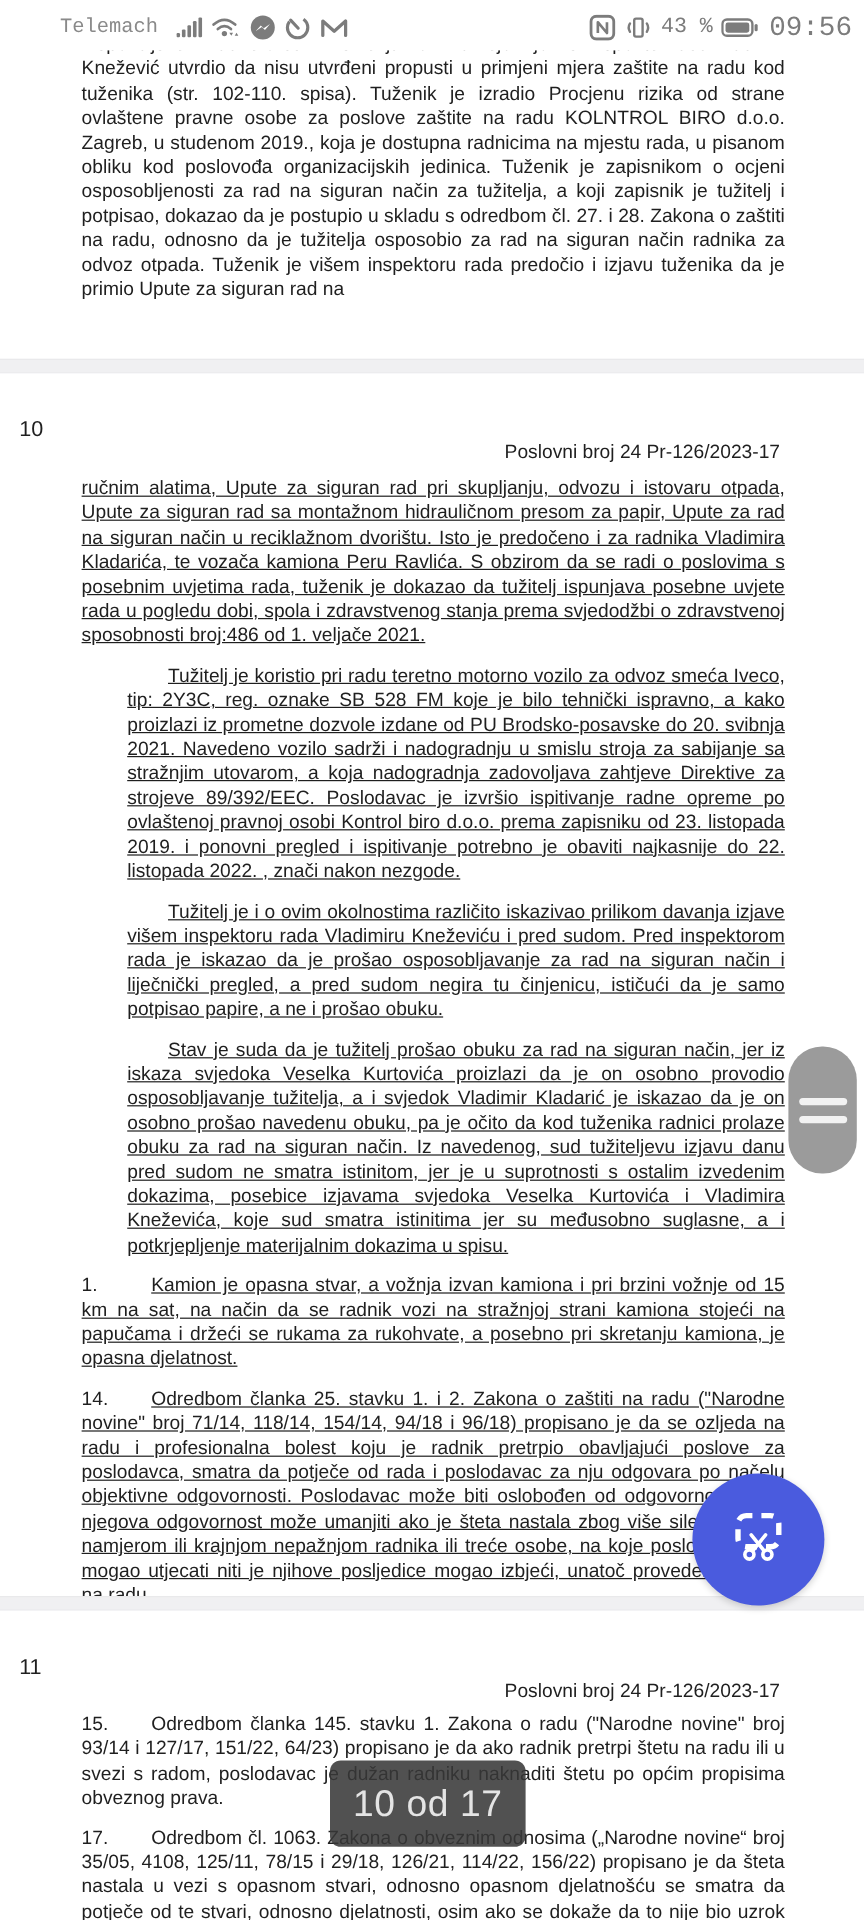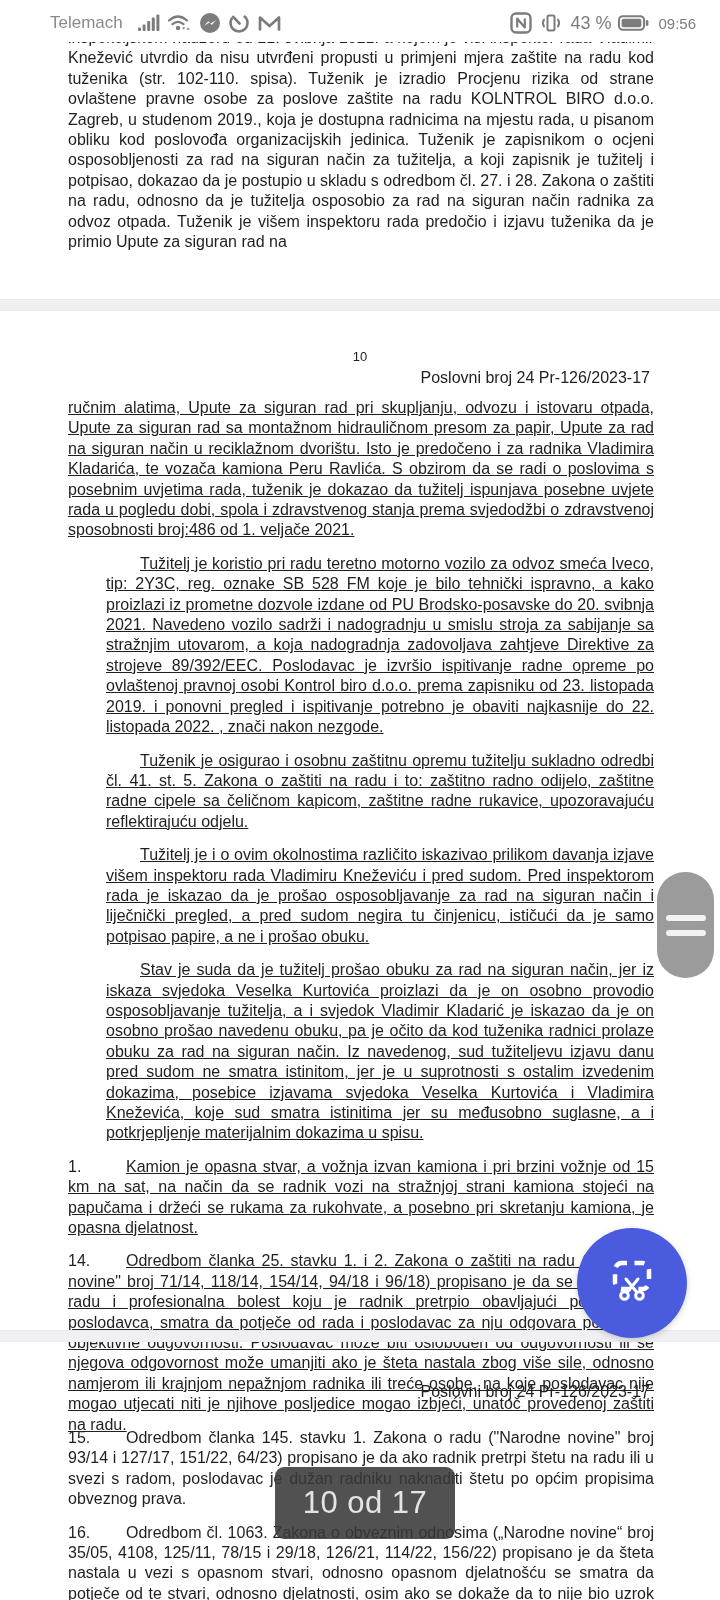--- a/index.html
+++ b/index.html
@@ -3,53 +3,53 @@
 <meta charset="utf-8">
 <style>
   html,body{margin:0;padding:0;}
   body{width:720px;height:1600px;overflow:hidden;background:#ffffff;
        font-family:"Liberation Sans", sans-serif;position:relative;}
   .screen{position:absolute;inset:0;width:720px;height:1600px;background:#fff;overflow:hidden;}
 
   
   .statusbar{position:absolute;top:0;left:0;right:0;height:42px;background:#ffffff;
              z-index:60;display:flex;align-items:center;justify-content:space-between;
-             padding:4px 24px 0 50px;box-sizing:border-box;}
+             padding:4px 10px 0 50px;box-sizing:border-box;font-family:Liberation Mono, monospace;}
   .sb-left,.sb-right{display:flex;align-items:center;gap:7px;}
   .carrier{font-size:17px;color:#8a8a8a;margin-right:8px;}
   .sb-txt{font-size:18px;color:#7c7c7c;}
-  .sb-time{font-size:15px;color:#7c7c7c;margin-left:2px;text-align:right;}
+  .sb-time{font-size:23px;color:#7c7c7c;margin-left:2px;text-align:right;}
   .sb-icon{display:flex;align-items:center;}
 
   
   .doc-text{position:absolute;left:68px;width:586px;color:#1f1f1f;
             font-size:16px;line-height:20.4px;text-align:justify;z-index:1;}
   .para{margin:0 0 13px 0;}
   .para.indent{text-indent:34px;margin-left:38px;}
   .pnum{display:inline-block;width:58px;text-indent:0;}
   .page9{top:28px;}
   .page-sep{position:absolute;left:0;right:0;height:10px;background:#f0f0f2;
             border-top:1px solid #e9e9eb;border-bottom:1px solid #ececee;z-index:2;}
   .sep1{top:299px;}
   .sep2{top:1330px;}
   .page-head{position:absolute;left:0;right:0;z-index:1;color:#1f1f1f;}
-  .pageno{text-align:center;font-size:13px;line-height:18px;}
+  .pageno{text-align:left;font-size:18px;line-height:18px;padding-left:16px;}
   .caseno{text-align:right;padding-right:70px;font-size:16px;line-height:20px;margin-top:2px;}
   .head10{top:348px;}
   .head11{top:1380px;}
   .page10{top:398px;text-decoration:underline;}
   .page11{top:1428px;}
 
   
   .fab{position:absolute;left:577px;top:1228px;width:110px;height:110px;border-radius:50%;
        background:#4a5bde;border:none;display:flex;align-items:center;justify-content:center;
        z-index:41;box-shadow:0 2px 6px rgba(0,0,0,0.18);cursor:pointer;padding:0;}
 
   
-  .toast{position:absolute;left:275px;top:1467px;width:180px;height:72px;border-radius:9px;
+  .toast{position:absolute;left:275px;top:1467px;width:163px;height:72px;border-radius:9px;
          background:rgba(55,55,55,0.87);z-index:40;display:flex;align-items:center;
          justify-content:center;}
   .toast span{color:#e4e4e4;font-size:31px;font-weight:300;letter-spacing:0.5px;}
 
   
   .scroll-thumb{position:absolute;left:657px;top:872px;width:57px;height:106px;
                 border-radius:28px;background:#9b9b9b;z-index:35;display:flex;
                 flex-direction:column;align-items:center;justify-content:center;gap:9px;}
   .scroll-thumb i{display:block;width:40px;height:6px;border-radius:3px;background:#f2f2f2;}
 </style>
@@ -134,36 +134,36 @@
   <div class="page-sep sep1"></div>
 
   <div class="page-head head10">
     <div class="pageno">10</div>
     <div class="caseno">Poslovni broj 24 Pr-126/2023-17</div>
   </div>
 
   <div class="doc-text page10">
     <p class="para">ručnim alatima, Upute za siguran rad pri skupljanju, odvozu i istovaru otpada, Upute za siguran rad sa montažnom hidrauličnom presom za papir, Upute za rad na siguran način u reciklažnom dvorištu. Isto je predočeno i za radnika Vladimira Kladarića, te vozača kamiona Peru Ravlića. S obzirom da se radi o poslovima s posebnim uvjetima rada, tuženik je dokazao da tužitelj ispunjava posebne uvjete rada u pogledu dobi, spola i zdravstvenog stanja prema svjedodžbi o zdravstvenoj sposobnosti broj:486 od 1. veljače 2021.</p>
     <p class="para indent">Tužitelj je koristio pri radu teretno motorno vozilo za odvoz smeća Iveco, tip: 2Y3C, reg. oznake SB 528 FM koje je bilo tehnički ispravno, a kako proizlazi iz prometne dozvole izdane od PU Brodsko-posavske do 20. svibnja 2021. Navedeno vozilo sadrži i nadogradnju u smislu stroja za sabijanje sa stražnjim utovarom, a koja nadogradnja zadovoljava zahtjeve Direktive za strojeve 89/392/EEC. Poslodavac je izvršio ispitivanje radne opreme po ovlaštenoj pravnoj osobi Kontrol biro d.o.o. prema zapisniku od 23. listopada 2019.  i ponovni pregled i ispitivanje potrebno je obaviti najkasnije do 22. listopada 2022. , znači nakon nezgode.</p>
-    <p class="para indent">Tuženik je osigurao i osobnu zaštitnu opremu tužitelju sukladno odredbi čl. 41. st. 5. Zakona o zaštiti na radu i to: zaštitno radno odijelo, zaštitne radne cipele sa čeličnom kapicom, zaštitne radne rukavice, upozoravajuću reflektirajuću odjelu.</p>
     <p class="para indent">Tužitelj je i o ovim okolnostima različito iskazivao prilikom davanja izjave višem inspektoru rada Vladimiru Kneževiću i pred sudom. Pred inspektorom rada je iskazao da je prošao osposobljavanje za rad na siguran način i liječnički pregled, a pred sudom negira tu činjenicu, ističući da je samo potpisao papire, a ne i prošao obuku.</p>
     <p class="para indent">Stav je suda da je tužitelj prošao obuku za rad na siguran način, jer iz iskaza svjedoka Veselka Kurtovića proizlazi da je on osobno provodio osposobljavanje tužitelja, a i svjedok Vladimir Kladarić je iskazao da je on osobno prošao navedenu obuku, pa je očito da kod tuženika radnici prolaze obuku za rad na siguran način. Iz navedenog, sud tužiteljevu izjavu danu pred sudom ne smatra istinitom, jer je u suprotnosti s ostalim izvedenim dokazima, posebice izjavama svjedoka Veselka Kurtovića i Vladimira Kneževića, koje sud smatra istinitima jer su međusobno suglasne, a i potkrjepljenje materijalnim dokazima u spisu.</p>
     <p class="para"><span class="pnum">1.</span><span>Kamion je opasna stvar, a vožnja izvan kamiona i pri brzini vožnje od 15 km na sat, na način da se radnik vozi na stražnjoj strani kamiona stojeći na papučama i držeći se rukama za rukohvate, a posebno pri skretanju kamiona, je opasna djelatnost.</span></p>
     <p class="para"><span class="pnum">14.</span><span>Odredbom članka 25. stavku 1. i 2. Zakona o zaštiti na radu ("Narodne novine" broj 71/14, 118/14, 154/14, 94/18 i 96/18) propisano je  da se ozljeda na radu i profesionalna bolest koju je radnik pretrpio obavljajući poslove za poslodavca, smatra da potječe od rada i poslodavac za nju odgovara po načelu objektivne odgovornosti. Poslodavac može biti oslobođen od odgovornosti ili se njegova odgovornost može umanjiti ako je šteta nastala zbog više sile, odnosno namjerom ili krajnjom nepažnjom radnika ili treće osobe, na koje poslodavac nije mogao utjecati niti je njihove posljedice mogao izbjeći, unatoč provedenoj zaštiti na radu.</span></p>
   </div>
 
   <div class="page-sep sep2"></div>
 
   <div class="page-head head11">
+    <div class="pageno">11</div>
     <div class="caseno">Poslovni broj 24 Pr-126/2023-17</div>
   </div>
 
   <div class="doc-text page11">
     <p class="para"><span class="pnum">15.</span><span>Odredbom članka 145. stavku 1. Zakona o radu ("Narodne novine" broj 93/14 i 127/17, 151/22, 64/23) propisano je da ako radnik pretrpi štetu na radu ili u svezi s radom, poslodavac je dužan radniku naknaditi štetu po općim propisima obveznog prava.</span></p>
-    <p class="para"><span class="pnum">16.</span><span>Odredbom čl. 1063. Zakona o obveznim odnosima („Narodne novine“ broj 35/05, 4108, 125/11, 78/15 i 29/18, 126/21, 114/22, 156/22)  propisano je da  šteta nastala u vezi s opasnom stvari, odnosno opasnom djelatnošću se smatra  da potječe od te stvari, odnosno djelatnosti, osim ako se dokaže da to nije bio uzrok štete.</span></p>
+    <p class="para"><span class="pnum">17.</span><span>Odredbom čl. 1063. Zakona o obveznim odnosima („Narodne novine“ broj 35/05, 4108, 125/11, 78/15 i 29/18, 126/21, 114/22, 156/22)  propisano je da  šteta nastala u vezi s opasnom stvari, odnosno opasnom djelatnošću se smatra  da potječe od te stvari, odnosno djelatnosti, osim ako se dokaže da to nije bio uzrok štete.</span></p>
   </div>
 
   <div class="scroll-thumb">
     <i></i>
     <i></i>
   </div>
 
   <div class="toast">
     <span>10 od 17</span>
   </div>

